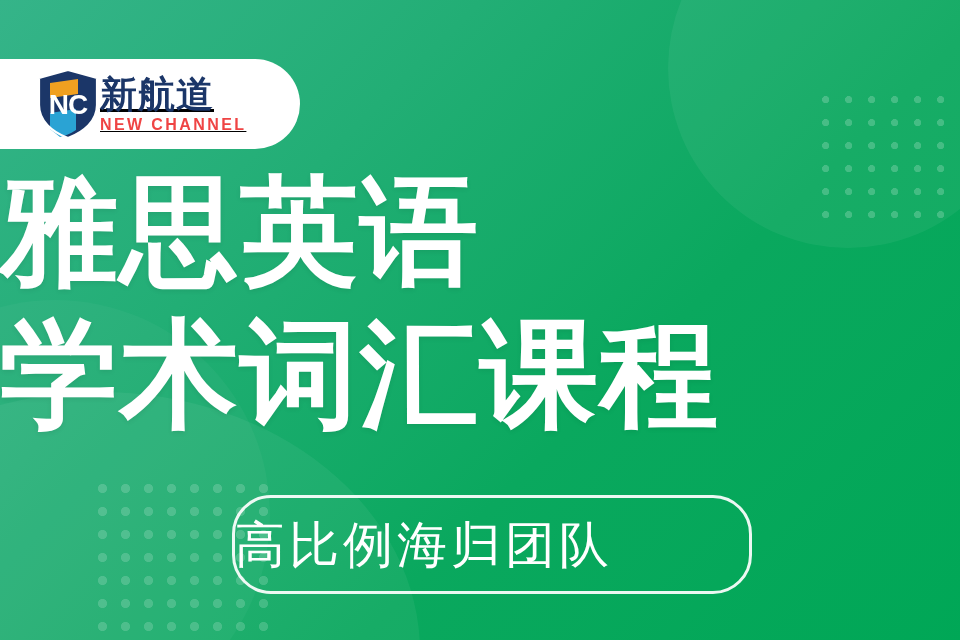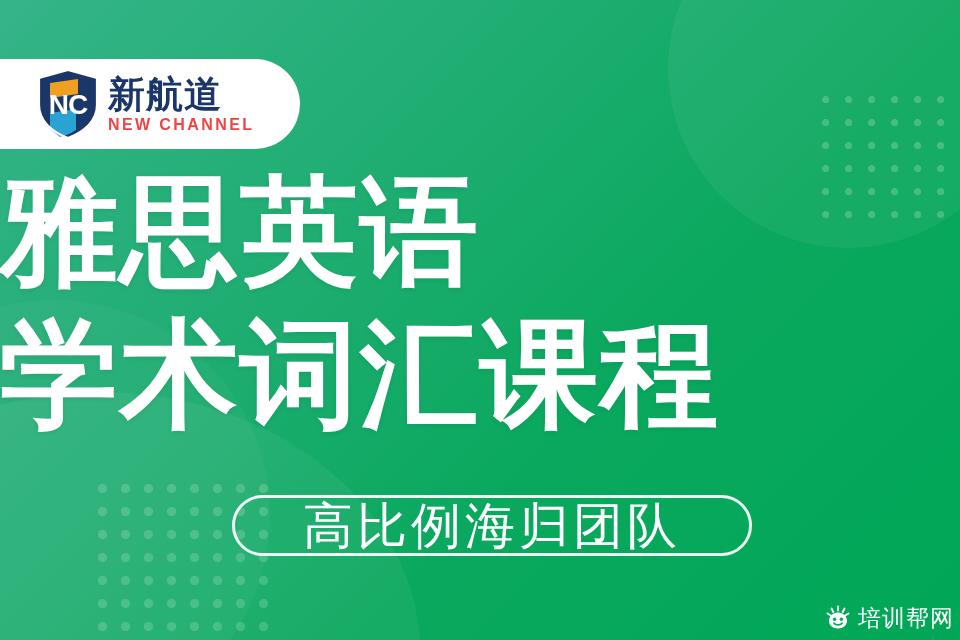--- a/index.html
+++ b/index.html
@@ -79,24 +79,24 @@
     display: flex;
     align-items: center;
   }
   .logo-shield {
     margin-left: 36px;
     width: 64px;
     height: 70px;
     flex: none;
   }
   .logo-text {
-    margin-left: 8px;
     display: flex;
     flex-direction: column;
     justify-content: center;
+    text-decoration: underline;
   }
   .logo-cn {
     font-size: 37px;
     font-weight: bold;
     color: #1b3668;
     letter-spacing: 1px;
     line-height: 1;
     font-family: "DejaVu Sans", "Liberation Sans", sans-serif;
   }
   .logo-en {
@@ -127,27 +127,27 @@
   }
   .headline-1 { font-size: 118px; }
   .headline-2 { font-size: 118px; margin-top: 8px; }
 
   
   .pill {
     position: absolute;
     left: 232px;
     top: 495px;
     width: 520px;
-    height: 61px;
+    height: 99px;
     box-sizing: border-box;
     border: 3px solid rgba(255,255,255,0.92);
     border-radius: 39px;
     display: flex;
     align-items: center;
-    justify-content: center;
+    justify-content: flex-start;
   }
   .pill-text {
     color: #ffffff;
     font-size: 50px;
     font-weight: normal;
     letter-spacing: 4px;
     line-height: 1;
     font-family: "DejaVu Sans", "Liberation Sans", sans-serif;
   }
 
@@ -201,30 +201,14 @@
 
   <div class="headline">
     <div class="headline-line headline-1">雅思英语</div>
     <div class="headline-line headline-2">学术词汇课程</div>
   </div>
 
   <div class="pill">
     <span class="pill-text">高比例海归团队</span>
   </div>
 
-  <div class="watermark">
-    <svg class="watermark-icon" viewBox="0 0 26 26">
-      <g stroke="#ffffff" stroke-width="1.9" stroke-linecap="round">
-        <line x1="13" y1="1.5" x2="13" y2="5.5"></line>
-        <line x1="6.5" y1="3.5" x2="8.3" y2="7"></line>
-        <line x1="19.5" y1="3.5" x2="17.7" y2="7"></line>
-        <line x1="2.5" y1="8.5" x2="5.8" y2="10.5"></line>
-        <line x1="23.5" y1="8.5" x2="20.2" y2="10.5"></line>
-      </g>
-      <path d="M13 7.5 C18.2 7.5 22 11.2 22 16 C22 20.2 18.2 23.5 13 23.5 C7.8 23.5 4 20.2 4 16 C4 11.2 7.8 7.5 13 7.5 Z" fill="#ffffff"></path>
-      <circle cx="9.6" cy="14.2" r="1.7" fill="#0aa85e"></circle>
-      <circle cx="16.4" cy="14.2" r="1.7" fill="#0aa85e"></circle>
-      <path d="M9 18.2 C10.6 20.4 15.4 20.4 17 18.2" stroke="#0aa85e" stroke-width="1.8" fill="none" stroke-linecap="round"></path>
-    </svg>
-    <span class="watermark-text">培训帮网</span>
-  </div>
 
 </div>
 
 </body></html>

